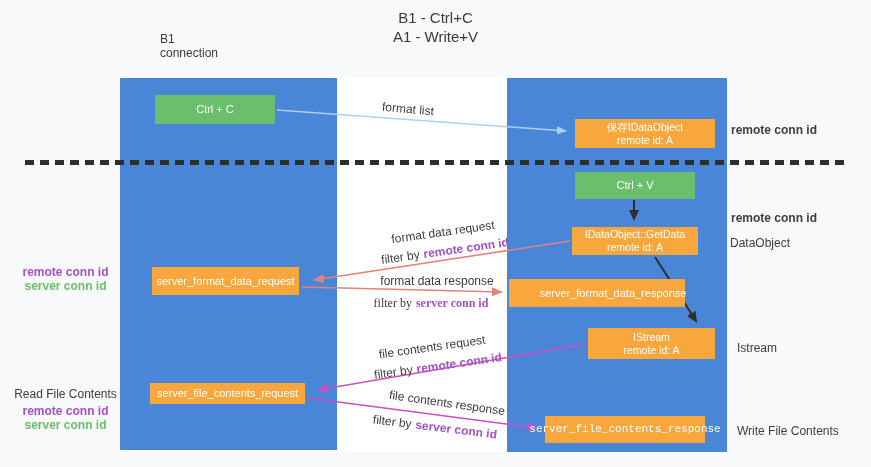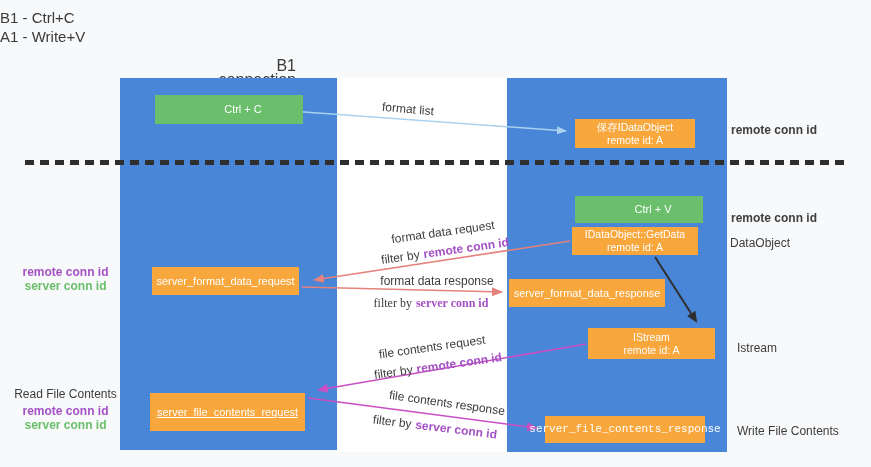--- a/index.html
+++ b/index.html
@@ -1,37 +1,37 @@
 <!DOCTYPE html>
 <html><head>
 <meta charset="utf-8">
 <style>
   html,body{margin:0;padding:0;background:#f8f9fb;font-family:"Liberation Sans","DejaVu Sans",sans-serif;}
   .canvas{position:relative;width:871px;height:467px;background:#f8f9fb;overflow:hidden;}
 
-  .title{position:absolute;left:0;top:8px;width:871px;
+  .title{position:absolute;left:0;top:8px;width:871px;text-align:center;
          font-size:15px;line-height:19px;color:#3a3a3a;}
 
-  .lane-header{position:absolute;top:59px;width:136px;text-align:right;
-               font-size:16px;line-height:14px;color:#3a3a3a;}
+  .lane-header{position:absolute;top:32px;width:136px;text-align:left;
+               font-size:12px;line-height:14px;color:#3a3a3a;}
 
   .whiteband{position:absolute;left:337px;top:78px;width:170px;height:374px;background:#ffffff;}
   .lane{position:absolute;background:#4a86d8;}
   .lane-left{left:120px;top:78px;width:217px;height:372px;}
   .lane-right{left:507px;top:78px;width:220px;height:374px;}
 
   .dashline{position:absolute;left:25px;top:160px;width:822px;height:5px;
             background:repeating-linear-gradient(90deg,#2e2e2e 0 9px,transparent 9px 15px);}
 
   .arrows{position:absolute;left:0;top:0;pointer-events:none;}
 
   .node{position:absolute;display:flex;flex-direction:column;align-items:center;justify-content:center;
         color:#ffffff;text-align:center;font-size:11px;line-height:13px;white-space:nowrap;}
   .node.small{font-size:10.5px;line-height:13px;}
-  .green{background:#6abe6c;padding-left:28px;}
+  .green{background:#6abe6c;}
   .orange{background:#f8a73d;}
 
   .flabel{position:absolute;font-size:12px;color:#3d3d3d;white-space:nowrap;
           transform:translate(-50%,-50%) rotate(var(--r,0deg));}
   .flabel .hl{font-weight:700;margin-left:4px;}
   .purple{color:#a551c5;}
   .greentx{color:#6abf69;}
 
   .side-label{position:absolute;font-size:12px;color:#3d3d3d;white-space:nowrap;}
   .side-label.bold{font-weight:700;}
@@ -83,48 +83,48 @@
     <line x1="570" y1="241" x2="314" y2="280" stroke="#e5827b" stroke-width="1.6" marker-end="url(#mSalmon)"></line>
     <line x1="302" y1="287" x2="502" y2="292" stroke="#e5827b" stroke-width="1.6" marker-end="url(#mSalmon)"></line>
     <line x1="586" y1="344" x2="318" y2="390" stroke="#c94fc4" stroke-width="1.6" marker-end="url(#mMagenta)"></line>
     <line x1="308" y1="398" x2="537" y2="428" stroke="#c94fc4" stroke-width="1.6" marker-end="url(#mMagenta)"></line>
   </svg>
 
   <div class="node green" style="left:155px;top:95px;width:120px;height:29px;">
     <span>Ctrl + C</span>
   </div>
 
-  <div class="node orange small" style="left:575px;top:119px;width:120px;height:29px;">
+  <div class="node orange small" style="left:575px;top:119px;width:140px;height:29px;">
     <span>保存IDataObject</span>
     <span>remote id: A</span>
   </div>
 
-  <div class="node green" style="left:575px;top:172px;width:100px;height:27px;margin-top:24px;">
+  <div class="node green" style="left:575px;top:172px;width:120px;height:27px;">
     <span>Ctrl + V</span>
   </div>
 
   <div class="node orange small" style="left:572px;top:227px;width:126px;height:28px;">
     <span>IDataObject::GetData</span>
     <span>remote id: A</span>
   </div>
 
   <div class="node orange" style="left:152px;top:267px;width:147px;height:28px;">
     <span>server_format_data_request</span>
   </div>
 
-  <div class="node orange" style="left:509px;top:279px;width:156px;height:28px;">
+  <div class="node orange" style="left:509px;top:279px;width:144px;height:28px;padding-left:32px;">
     <span>server_format_data_response</span>
   </div>
 
   <div class="node orange small" style="left:588px;top:328px;width:127px;height:31px;">
     <span>IStream</span>
     <span>remote id: A</span>
   </div>
 
-  <div class="node orange" style="left:150px;top:393px;width:155px;height:38px;text-decoration:underline;">
+  <div class="node orange" style="left:150px;top:383px;width:155px;height:21px;">
     <span>server_file_contents_request</span>
   </div>
 
   <div class="node orange" style="left:545px;top:416px;width:160px;height:27px;font-family:Liberation Mono, monospace;">
     <span>server_file_contents_response</span>
   </div>
 
   <div class="flabel" style="left:408px;top:109px;--r:5deg;">format list</div>
 
   <div class="flabel" style="left:443px;top:232px;--r:-8deg;">format data request</div>

